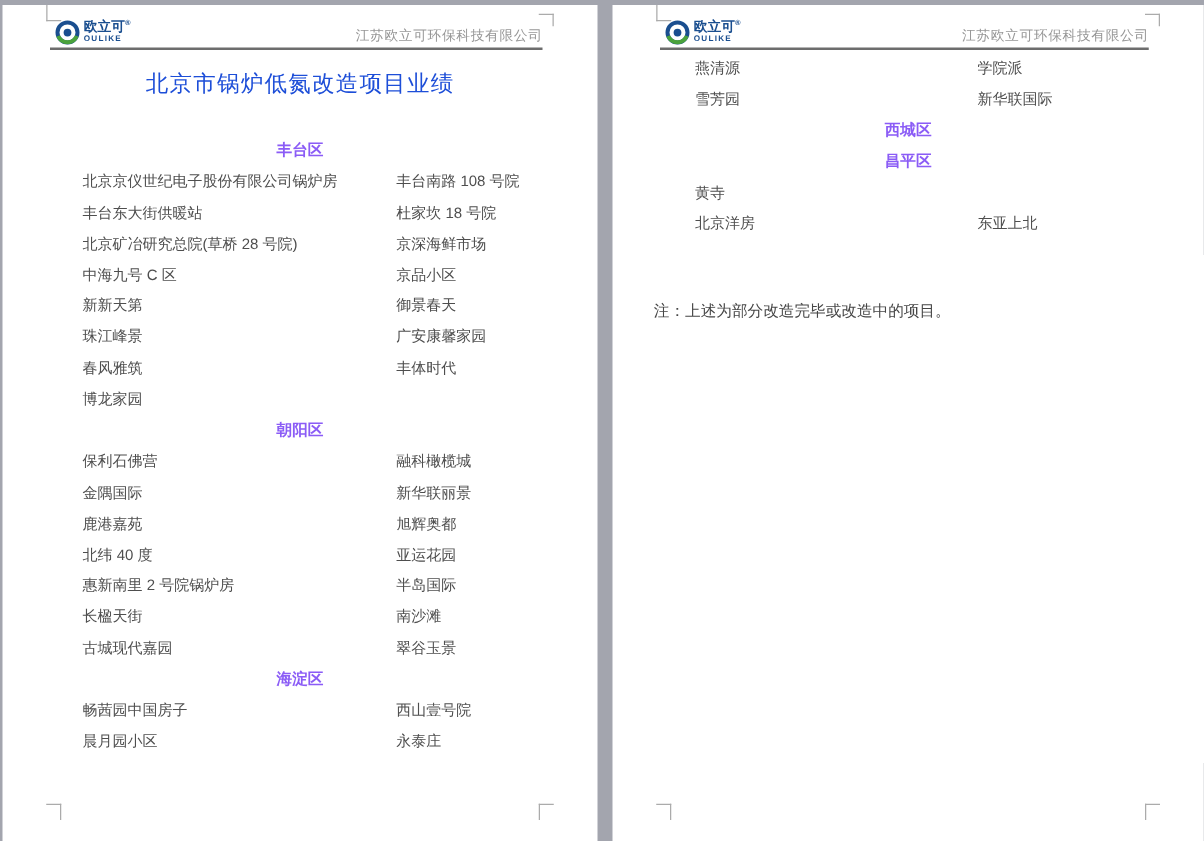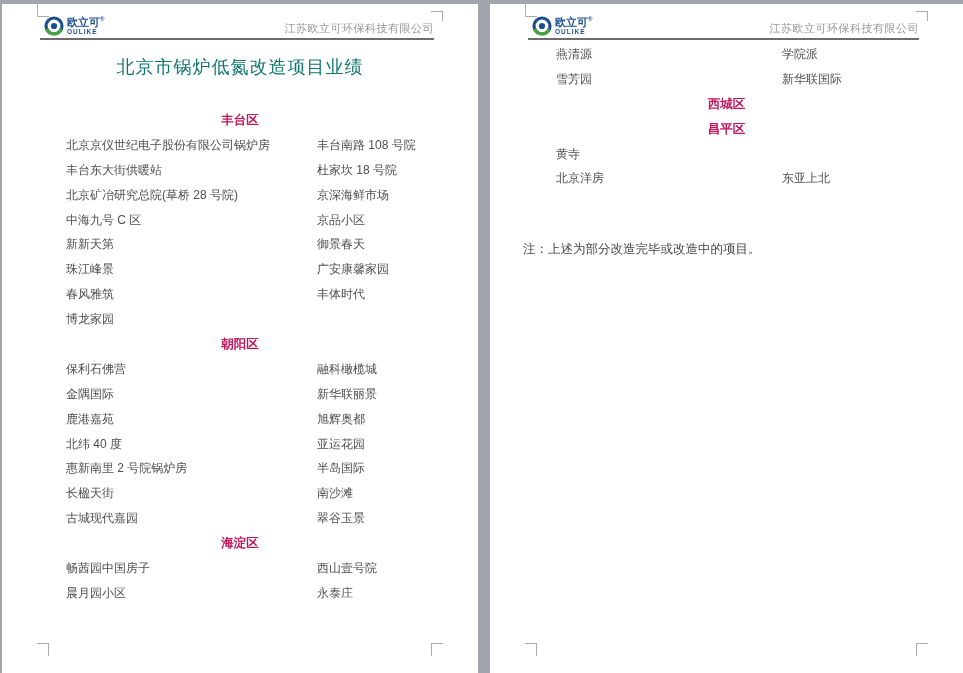--- a/index.html
+++ b/index.html
@@ -32,30 +32,30 @@
   .logo-cn sup{font-size:6px;vertical-align:super;}
   .logo-en{font-size:6.5px;font-weight:bold;color:#1a4e8f;letter-spacing:1px;margin-top:1px;}
   .company-name{
     position:absolute;right:0;bottom:2px;
     font-size:11px;color:#969696;letter-spacing:0.5px;font-family:Liberation Mono, monospace;
   }
 
   
   .doc-title{
     position:absolute;left:0;right:0;top:50px;height:26px;
-    text-align:center;font-size:18px;font-weight:500;color:#0f766e;
+    text-align:center;font-size:18px;font-weight:500;color:#1d4ed8;
     letter-spacing:1px;line-height:26px;
   }
 
   
   .content{position:absolute;left:0;right:0;}
   #page1-content{top:104px;}
   #page2-content{top:38px;}
   .doc-row{position:relative;height:24.9px;line-height:24.9px;}
-  .section-header{text-align:center;font-size:12.5px;font-weight:bold;color:#be185d;}
+  .section-header{text-align:center;font-size:12.5px;font-weight:bold;color:#8b5cf6;}
   .cell{position:absolute;font-size:12px;color:#4e4e4e;white-space:nowrap;}
   .cell-left{left:64px;}
   .cell-right{left:315px;}
   #page2-content .cell-left{left:66px;}
   #page2-content .cell-right{left:292px;}
 
   .doc-note{
     position:absolute;left:33px;top:237px;
     font-size:12.5px;color:#464646;font-family:Liberation Serif, serif;
   }

